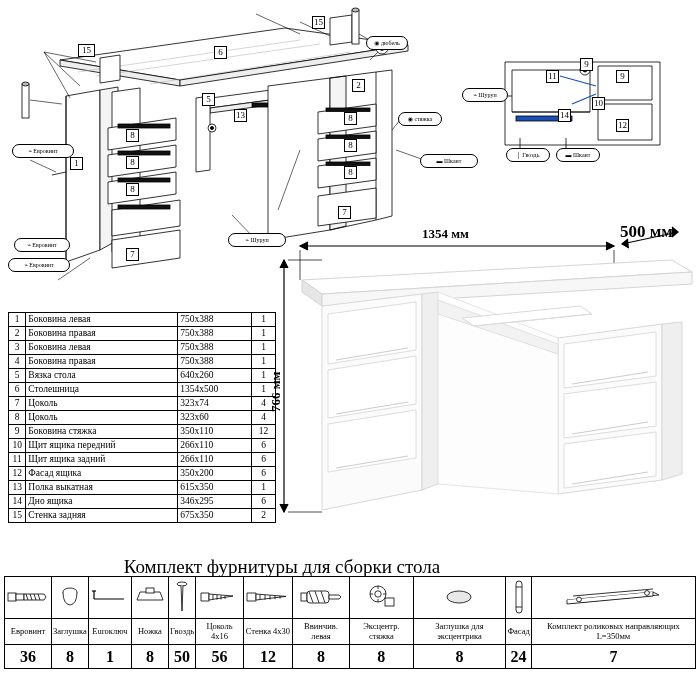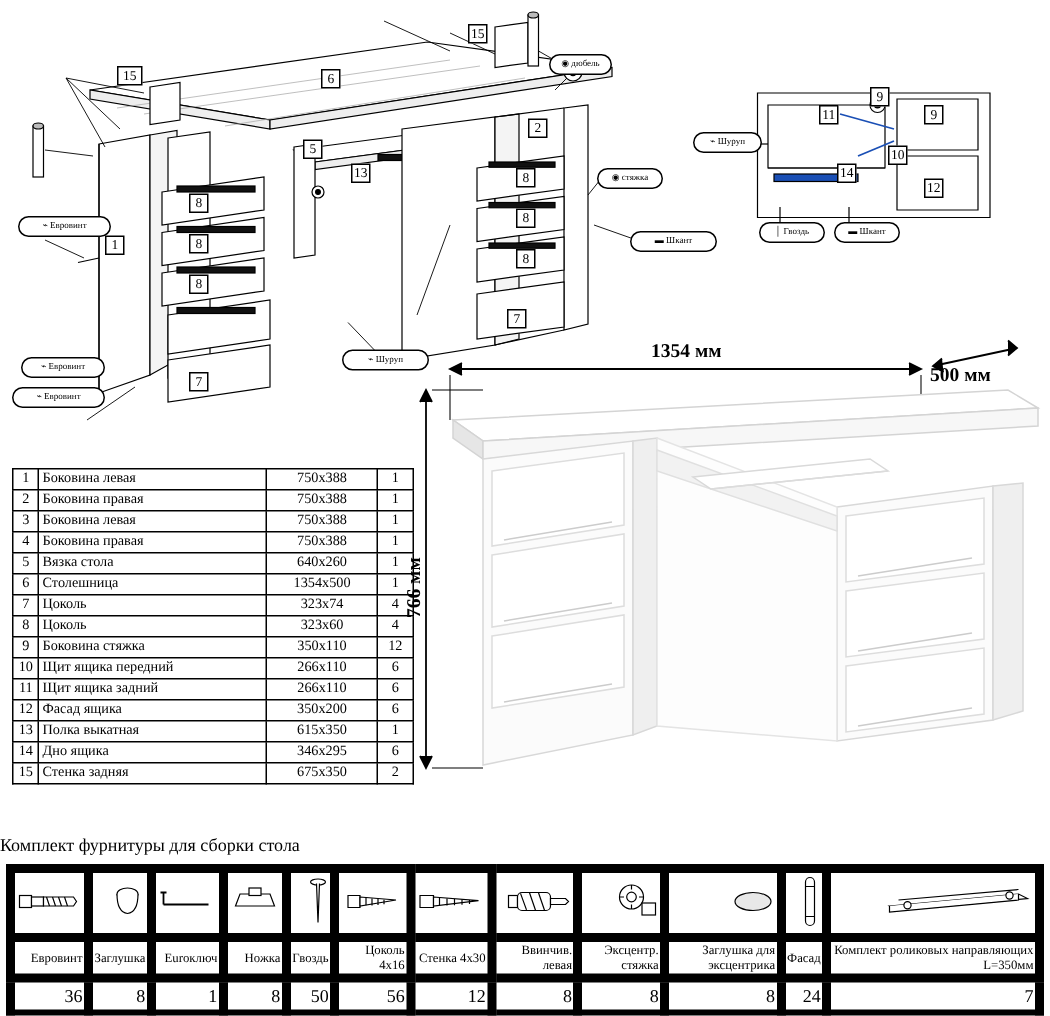--- a/index.html
+++ b/index.html
@@ -56,57 +56,57 @@
     font-family:"Liberation Serif", serif;
   }
   .parts td {
     border:1px solid #000;
     padding:0 2px;
     height:14px;
     line-height:13px;
   }
   .parts td.num { width:16px; text-align:center; }
   .parts td.nm  { width:140px; text-align:left; }
-  .parts td.dim { width:68px; text-align:center; }
+  .parts td.dim { width:68px; }
   .parts td.qty { width:22px; text-align:center; }
 
   
   .desk { position:absolute; left:262px; top:222px; width:436px; height:305px; }
 
   .dimlabel {
     position:absolute;
     font-weight:bold;
     font-size:13px;
     font-family:"Liberation Serif", serif;
   }
   .dimlabel.vert {
     transform:rotate(-90deg);
     transform-origin:left top;
   }
 
   
   .kit-title {
     position:absolute;
     left:0; top:556px; width:564px;
-    text-align:left;
-    font-size:12px;
+    text-align:center;
+    font-size:19px;
     font-family:"Liberation Serif", serif;
   }
   .kit {
     position:absolute;
     left:4px; top:576px;
     width:692px;
     border-collapse:collapse;
     font-size:9px;
     font-family:"Liberation Serif", serif;
   }
-  .kit td { border:6px solid #000000; text-align:right; vertical-align:middle; }
+  .kit td { border:1px solid #000000; text-align:center; vertical-align:middle; }
   .kit tr.pic td { height:42px; }
   .kit tr.nm td { height:26px; font-size:8.5px; line-height:9.5px; padding:1px; }
-  .kit tr.qty td { height:24px; font-size:12px; font-weight:normal; }
+  .kit tr.qty td { height:24px; font-size:16px; font-weight:bold; }
 </style>
 </head>
 <body>
 
 <div class="canvas">
 
   <div class="assembly">
     <svg class="lines" viewBox="0 0 700 310">
       <g fill="none" stroke="#000" stroke-width="0.8">
 
@@ -395,22 +395,22 @@
         <line x1="310" y1="262" x2="386" y2="250"></line>
       </g>
 
       <polygon points="176,70 296,116 296,272 176,262" fill="#fdfdfd" stroke="#e4e4e4"></polygon>
       <polygon points="176,78 296,122 296,132 176,92" fill="#f2f2f2" stroke="#e0e0e0"></polygon>
 
       <polygon points="200,96 318,84 330,92 212,104" fill="#ffffff" stroke="#d9d9d9"></polygon>
       <line x1="212" y1="104" x2="330" y2="92" stroke="#dcdcdc"></line>
     </svg>
 
-    <div class="dimlabel" style="left:172px;top:4px;">1354 мм</div>
-    <div class="dimlabel" style="left:358px;top:20px;font-size:13px;">500 мм</div>
+    <div class="dimlabel" style="left:160px;top:4px;">1354 мм</div>
+    <div class="dimlabel" style="left:358px;top:0;font-size:17px;">500 мм</div>
     <div class="dimlabel vert" style="left:6px;top:190px;">766 мм</div>
   </div>
 
   <div class="kit-title">Комплект фурнитуры для сборки стола</div>
 
   <table class="kit">
     <tbody>
       <tr class="pic">
         <td>
           <svg width="44" height="16" viewBox="0 0 44 16">

